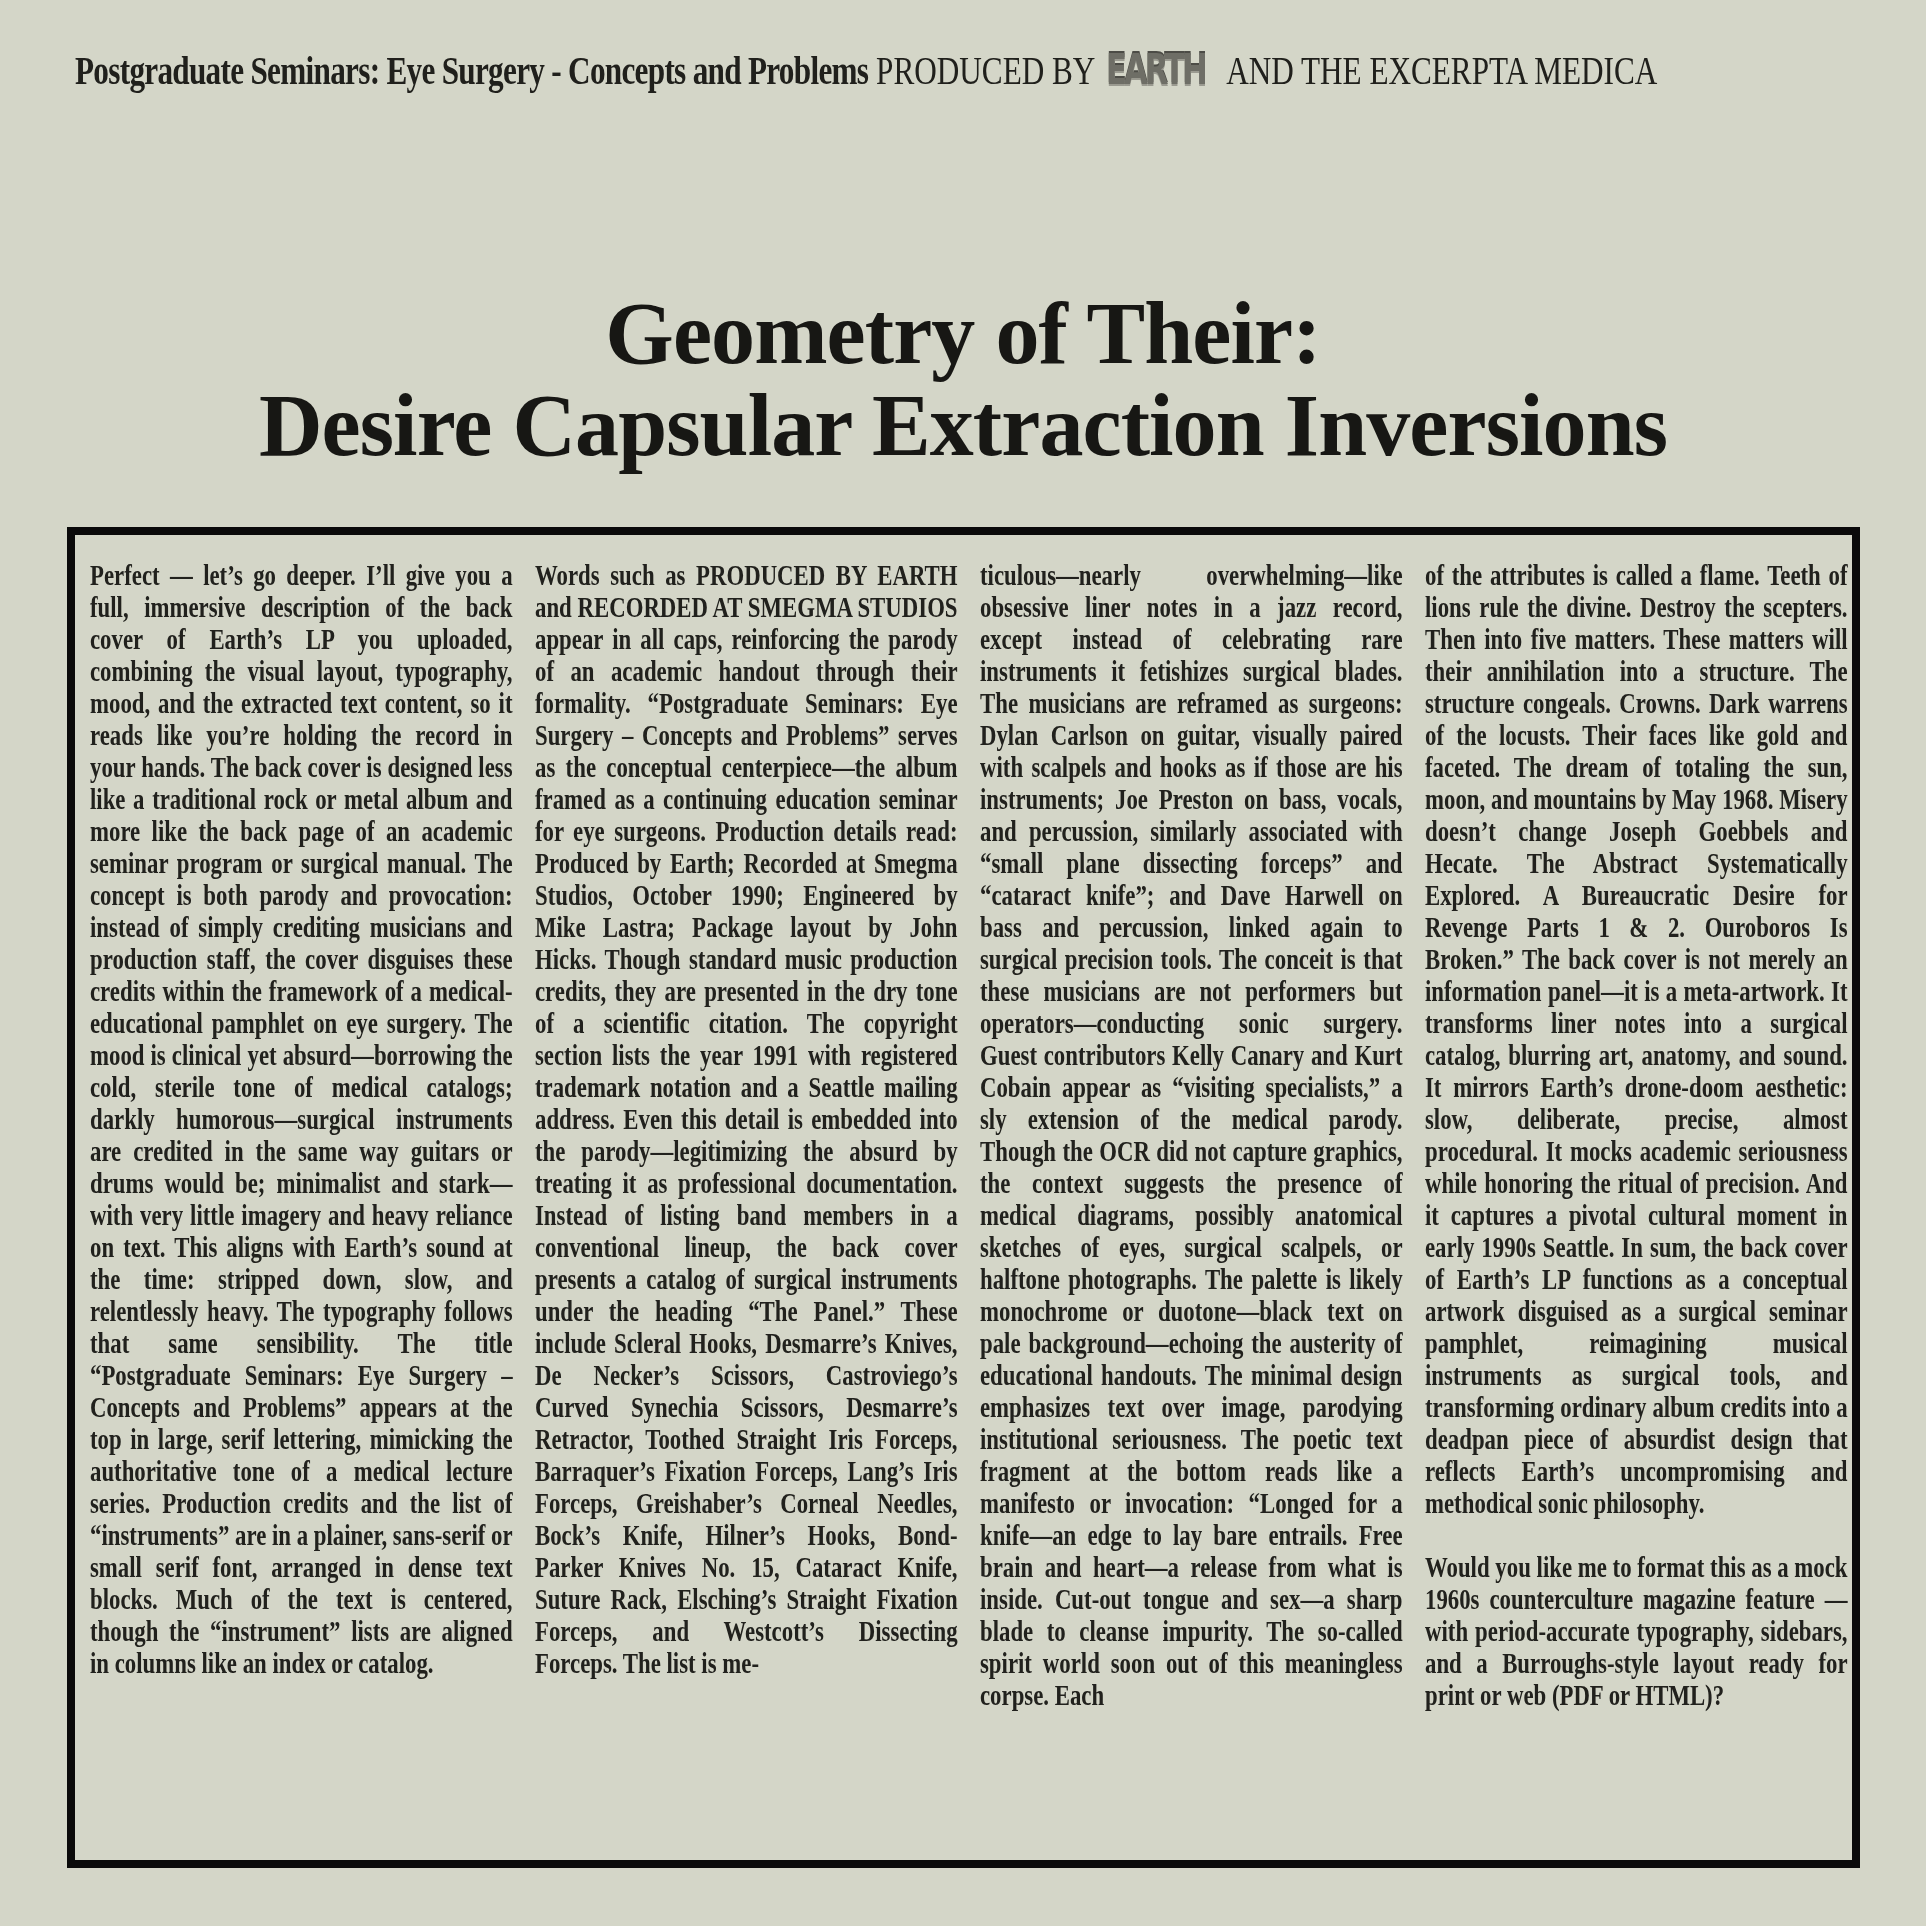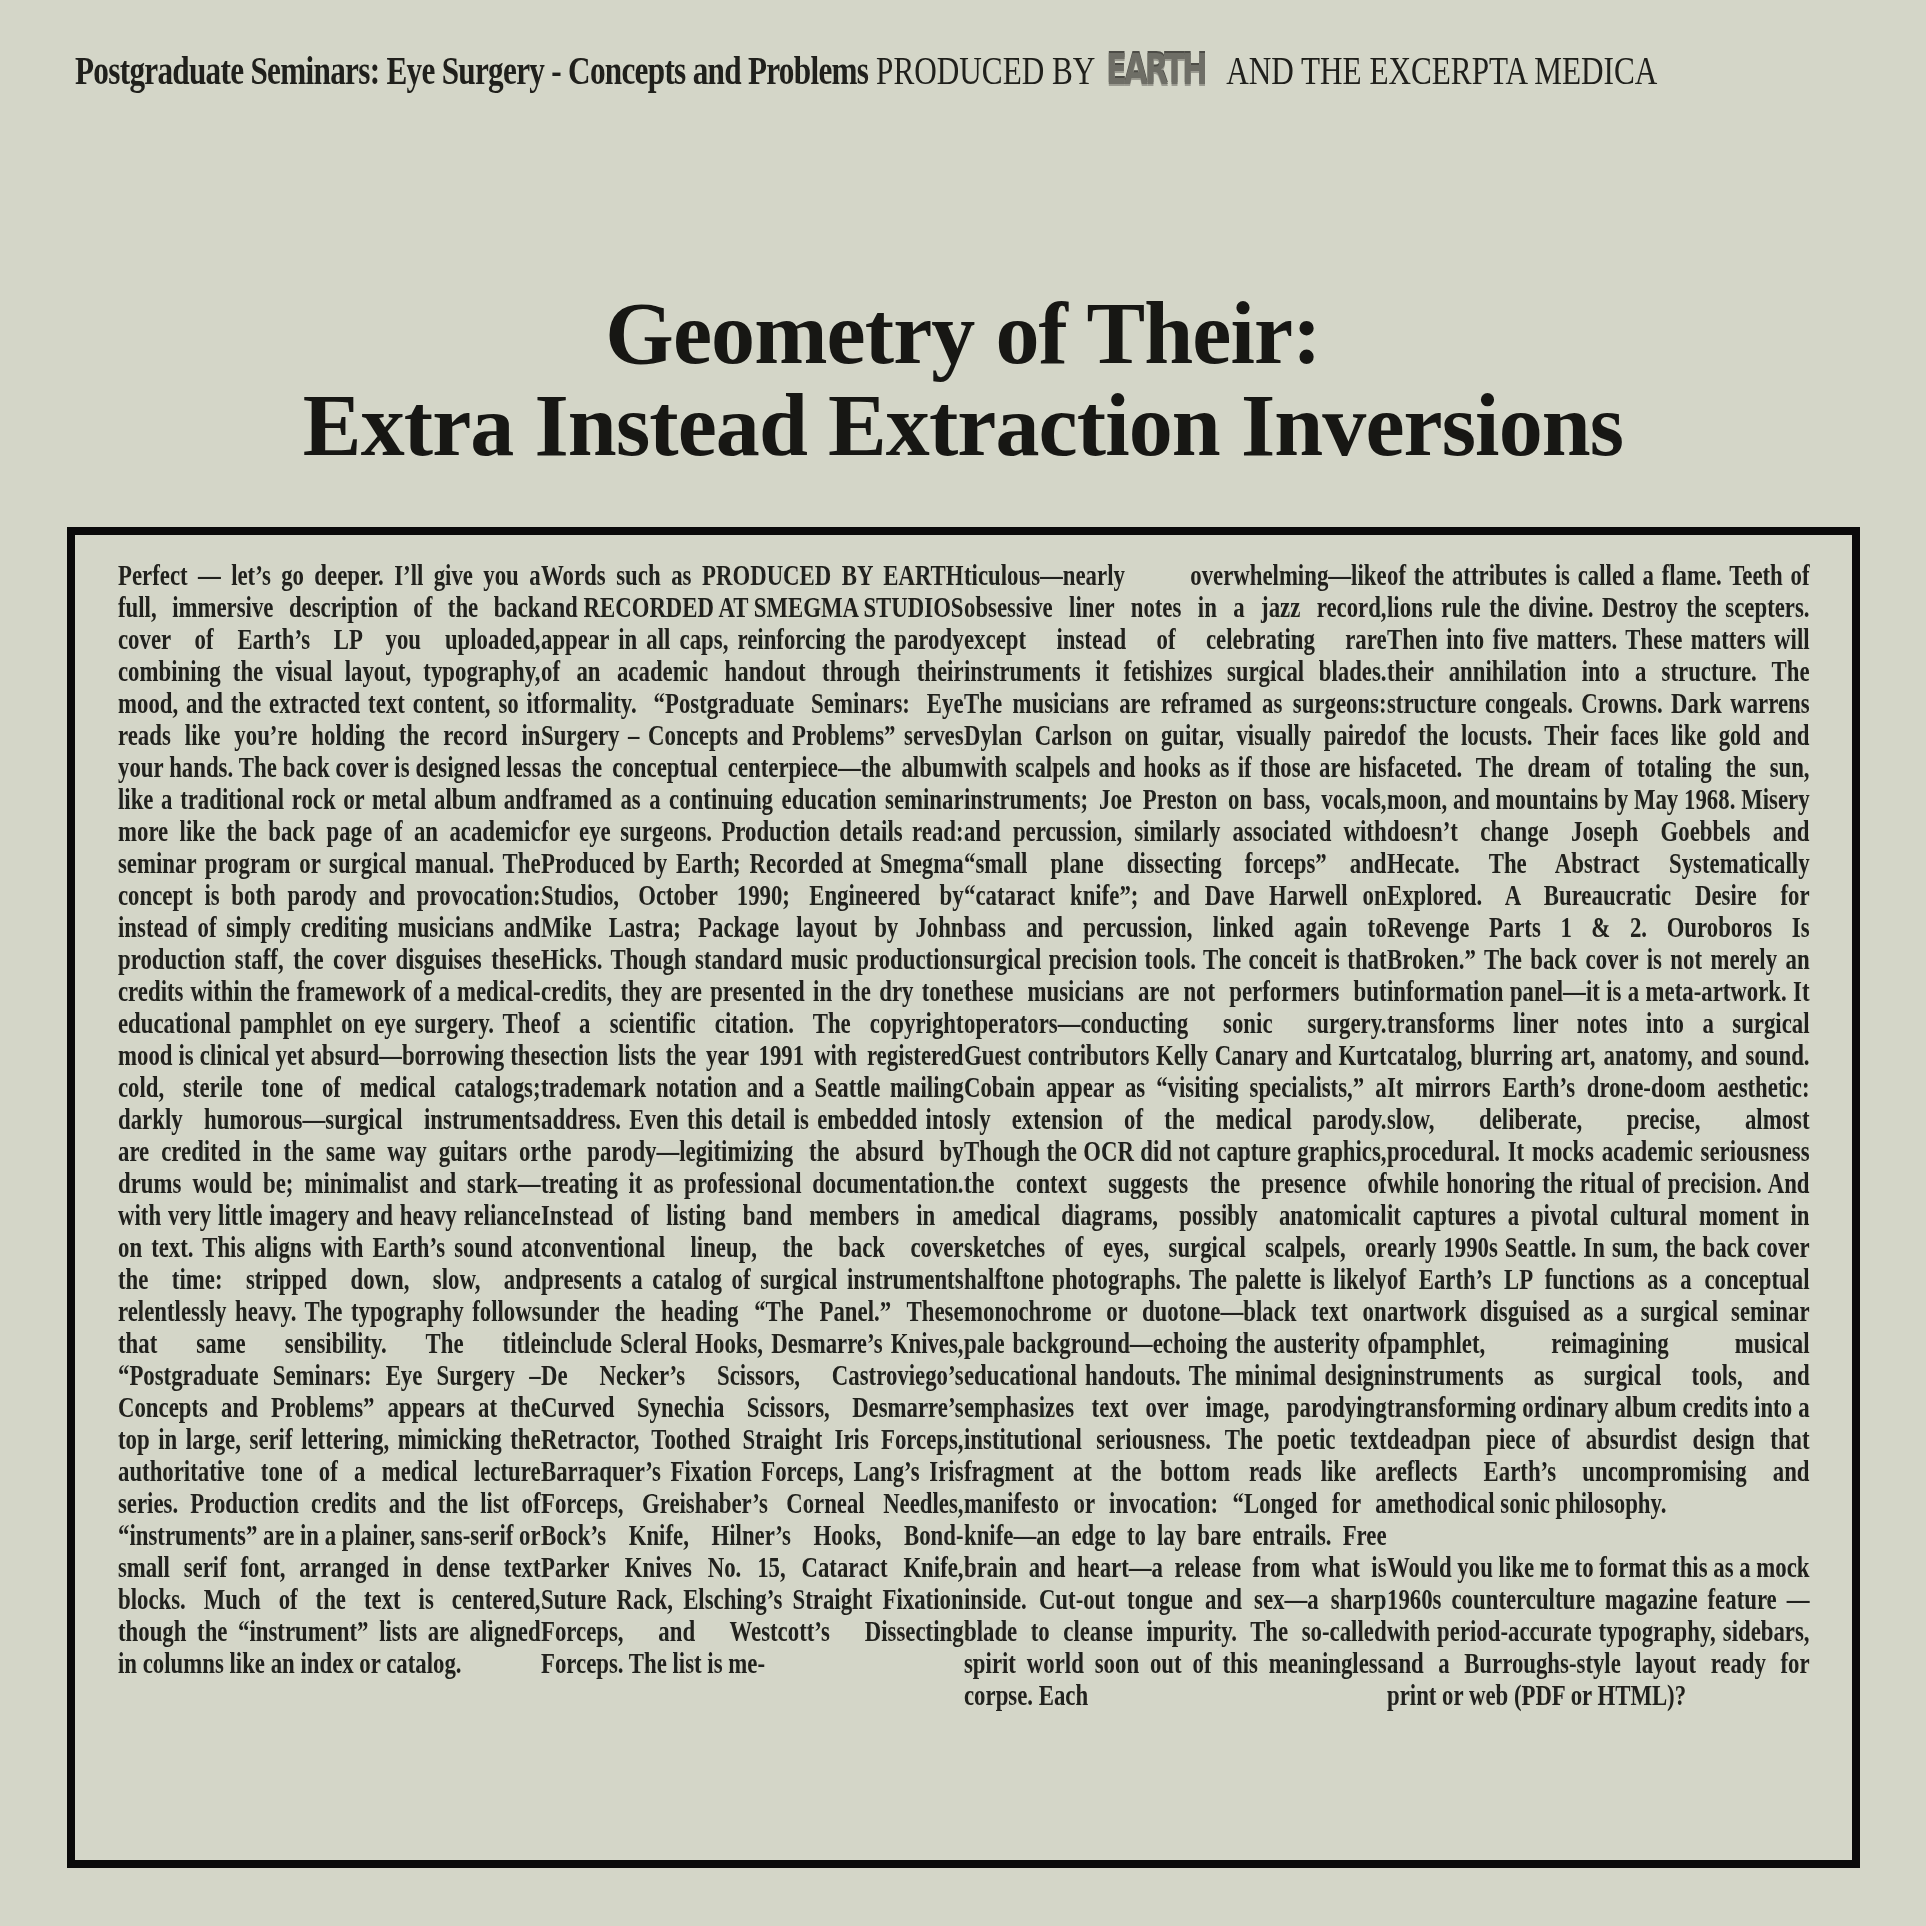--- a/index.html
+++ b/index.html
@@ -77,22 +77,22 @@
     top: 527px;
     width: 1793px;
     height: 1341px;
     box-sizing: border-box;
     border: 8.6px solid #0a0a0a;
     padding: 24px 13.7px 17px 15.4px;
     background: transparent;
   }
   .columns {
     display: flex;
+    gap: 22px;
     height: 100%;
-    justify-content: center;
   }
   .column {
     width: 423px;
     height: 1284px;
     overflow: hidden;
     flex: none;
   }
   .column-inner {
     width: 556px;
     transform: scaleX(0.76);
@@ -114,21 +114,21 @@
 <body>
 
 <div class="header">
   <div class="header-inner">
     <span class="hdr-bold">Postgraduate Seminars: Eye Surgery - Concepts and Problems</span><span class="hdr-reg"> PRODUCED BY </span><span class="earth-logo">EARTH</span><span class="hdr-reg"> AND THE EXCERPTA MEDICA</span>
   </div>
 </div>
 
 <div class="title-block">
   <div>Geometry of Their:</div>
-  <div>Extra Instead Extraction Inversions</div>
+  <div>Desire Capsular Extraction Inversions</div>
 </div>
 
 <div class="text-box">
   <div class="columns">
     <div class="column">
       <div class="column-inner">
         <p>Perfect — let’s go deeper. I’ll give you a full, immersive description of the back cover of Earth’s LP you uploaded, combining the visual layout, typography, mood, and the extracted text content, so it reads like you’re holding the record in your hands. The back cover is designed less like a traditional rock or metal album and more like the back page of an academic seminar program or surgical manual. The concept is both parody and provocation: instead of simply crediting musicians and production staff, the cover disguises these credits within the framework of a medical-educational pamphlet on eye surgery. The mood is clinical yet absurd—borrowing the cold, sterile tone of medical catalogs; darkly humorous—surgical instruments are credited in the same way guitars or drums would be; minimalist and stark—with very little imagery and heavy reliance on text. This aligns with Earth’s sound at the time: stripped down, slow, and relentlessly heavy. The typography follows that same sensibility. The title “Postgraduate Seminars: Eye Surgery – Concepts and Problems” appears at the top in large, serif lettering, mimicking the authoritative tone of a medical lecture series. Production credits and the list of “instruments” are in a plainer, sans-serif or small serif font, arranged in dense text blocks. Much of the text is centered, though the “instrument” lists are aligned in columns like an index or catalog.</p>
       </div>
     </div>
     <div class="column">

